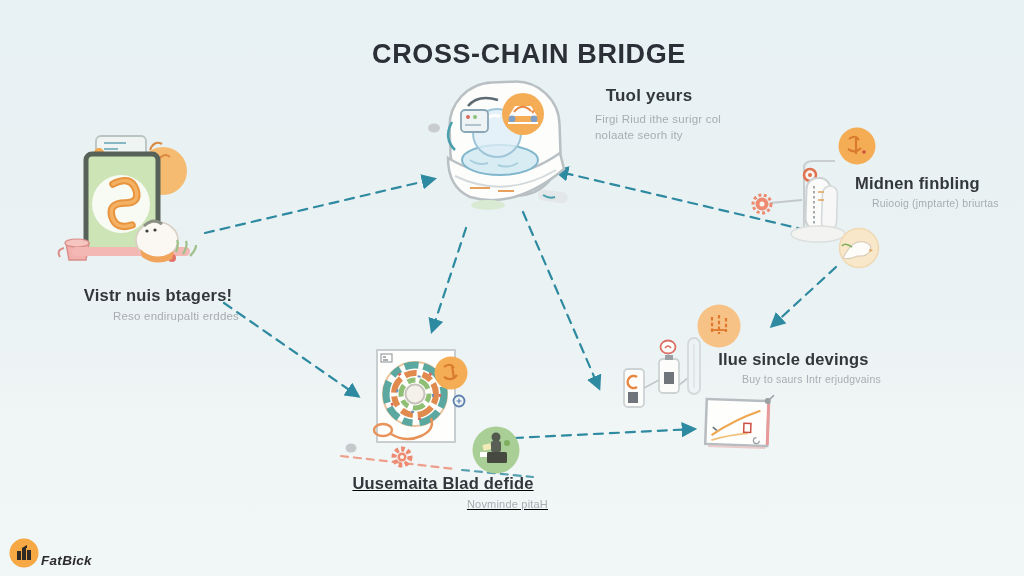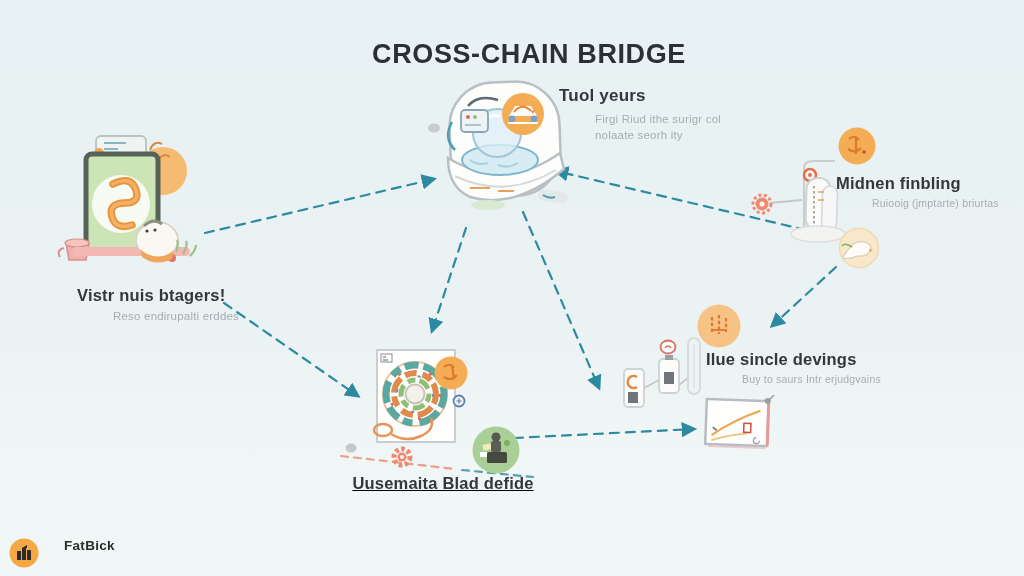--- a/index.html
+++ b/index.html
@@ -7,35 +7,35 @@
     position:relative;width:1024px;height:576px;overflow:hidden;
     background:linear-gradient(180deg,#e8f1f3 0%,#eaf2f3 55%,#f0f5f5 73%,#f1f6f6 100%);
     font-family:"Liberation Sans","DejaVu Sans",sans-serif;
   }
   .art{position:absolute;left:0;top:0;}
   .title{
     position:absolute;left:0;top:22px;width:1024px;text-align:center;
     font-size:27px;font-weight:800;letter-spacing:.6px;color:#2b3036;margin:17px;
   }
   .node-text{position:absolute;}
-  .node-text h2{margin:0;font-size:16.5px;font-weight:700;color:#32373c;letter-spacing:.2px;}
+  .node-text h2{margin:0;font-size:16.5px;font-weight:700;color:#32373c;letter-spacing:.2px;text-align:center;}
   .node-text .sub, .node-text .line{color:#a7adb2;font-size:11.5px;letter-spacing:.2px;padding-left:36px;}
   .node-text .sub{margin-top:5px;text-align:right;}
   .node-text .line{line-height:15.5px;}
   .hub-text{left:559px;top:86px;width:180px;}
   .hub-text h2{font-size:17px;}
   .hub-text .lines{margin-top:6px;}
   .wallet-text{left:77px;top:286px;}
   .mining-text{left:836px;top:174px;}
   .mining-text .sub{font-size:10.5px;margin-top:4px;}
   .maze-text{left:338px;top:474px;width:210px;text-align:center;text-decoration:underline;}
   .maze-text .sub{font-size:11px;}
   .devices-text{left:706px;top:350px;}
   .devices-text .sub{font-size:10.5px;margin-top:4px;}
-  .brand{position:absolute;left:9px;top:538px;display:flex;align-items:flex-start;gap:25px;}
+  .brand{position:absolute;left:9px;top:538px;display:flex;align-items:flex-end;gap:2px;font-style:italic;}
   .brand .brand-label{font-size:13.5px;font-weight:700;color:#2b2b2b;letter-spacing:.3px;}
 </style>
 </head>
 <body>
 
 <div class="stage">
 
   <svg class="art" width="1024" height="576" viewBox="0 0 1024 576">
     <defs>
       <marker id="ah" viewBox="0 0 10 10" refX="8" refY="5" markerWidth="7" markerHeight="7" orient="auto-start-reverse">
@@ -226,20 +226,21 @@
     <div class="sub">Reso endirupalti erddes</div>
   </div>
 
   <div class="node-text mining-text">
     <h2>Midnen finbling</h2>
     <div class="sub">Ruiooig (jmptarte) briurtas</div>
   </div>
 
   <div class="node-text maze-text">
     <h2>Uusemaita Blad defide</h2>
+    <div class="sub">Novminde pitaH</div>
   </div>
 
   <div class="node-text devices-text">
     <h2>Ilue sincle devings</h2>
     <div class="sub">Buy to saurs Intr erjudgvains</div>
   </div>
 
   <div class="brand">
     <svg width="30" height="30" viewBox="0 0 30 30">
       <circle cx="15" cy="15" r="14.5" fill="#f5a843"></circle>

